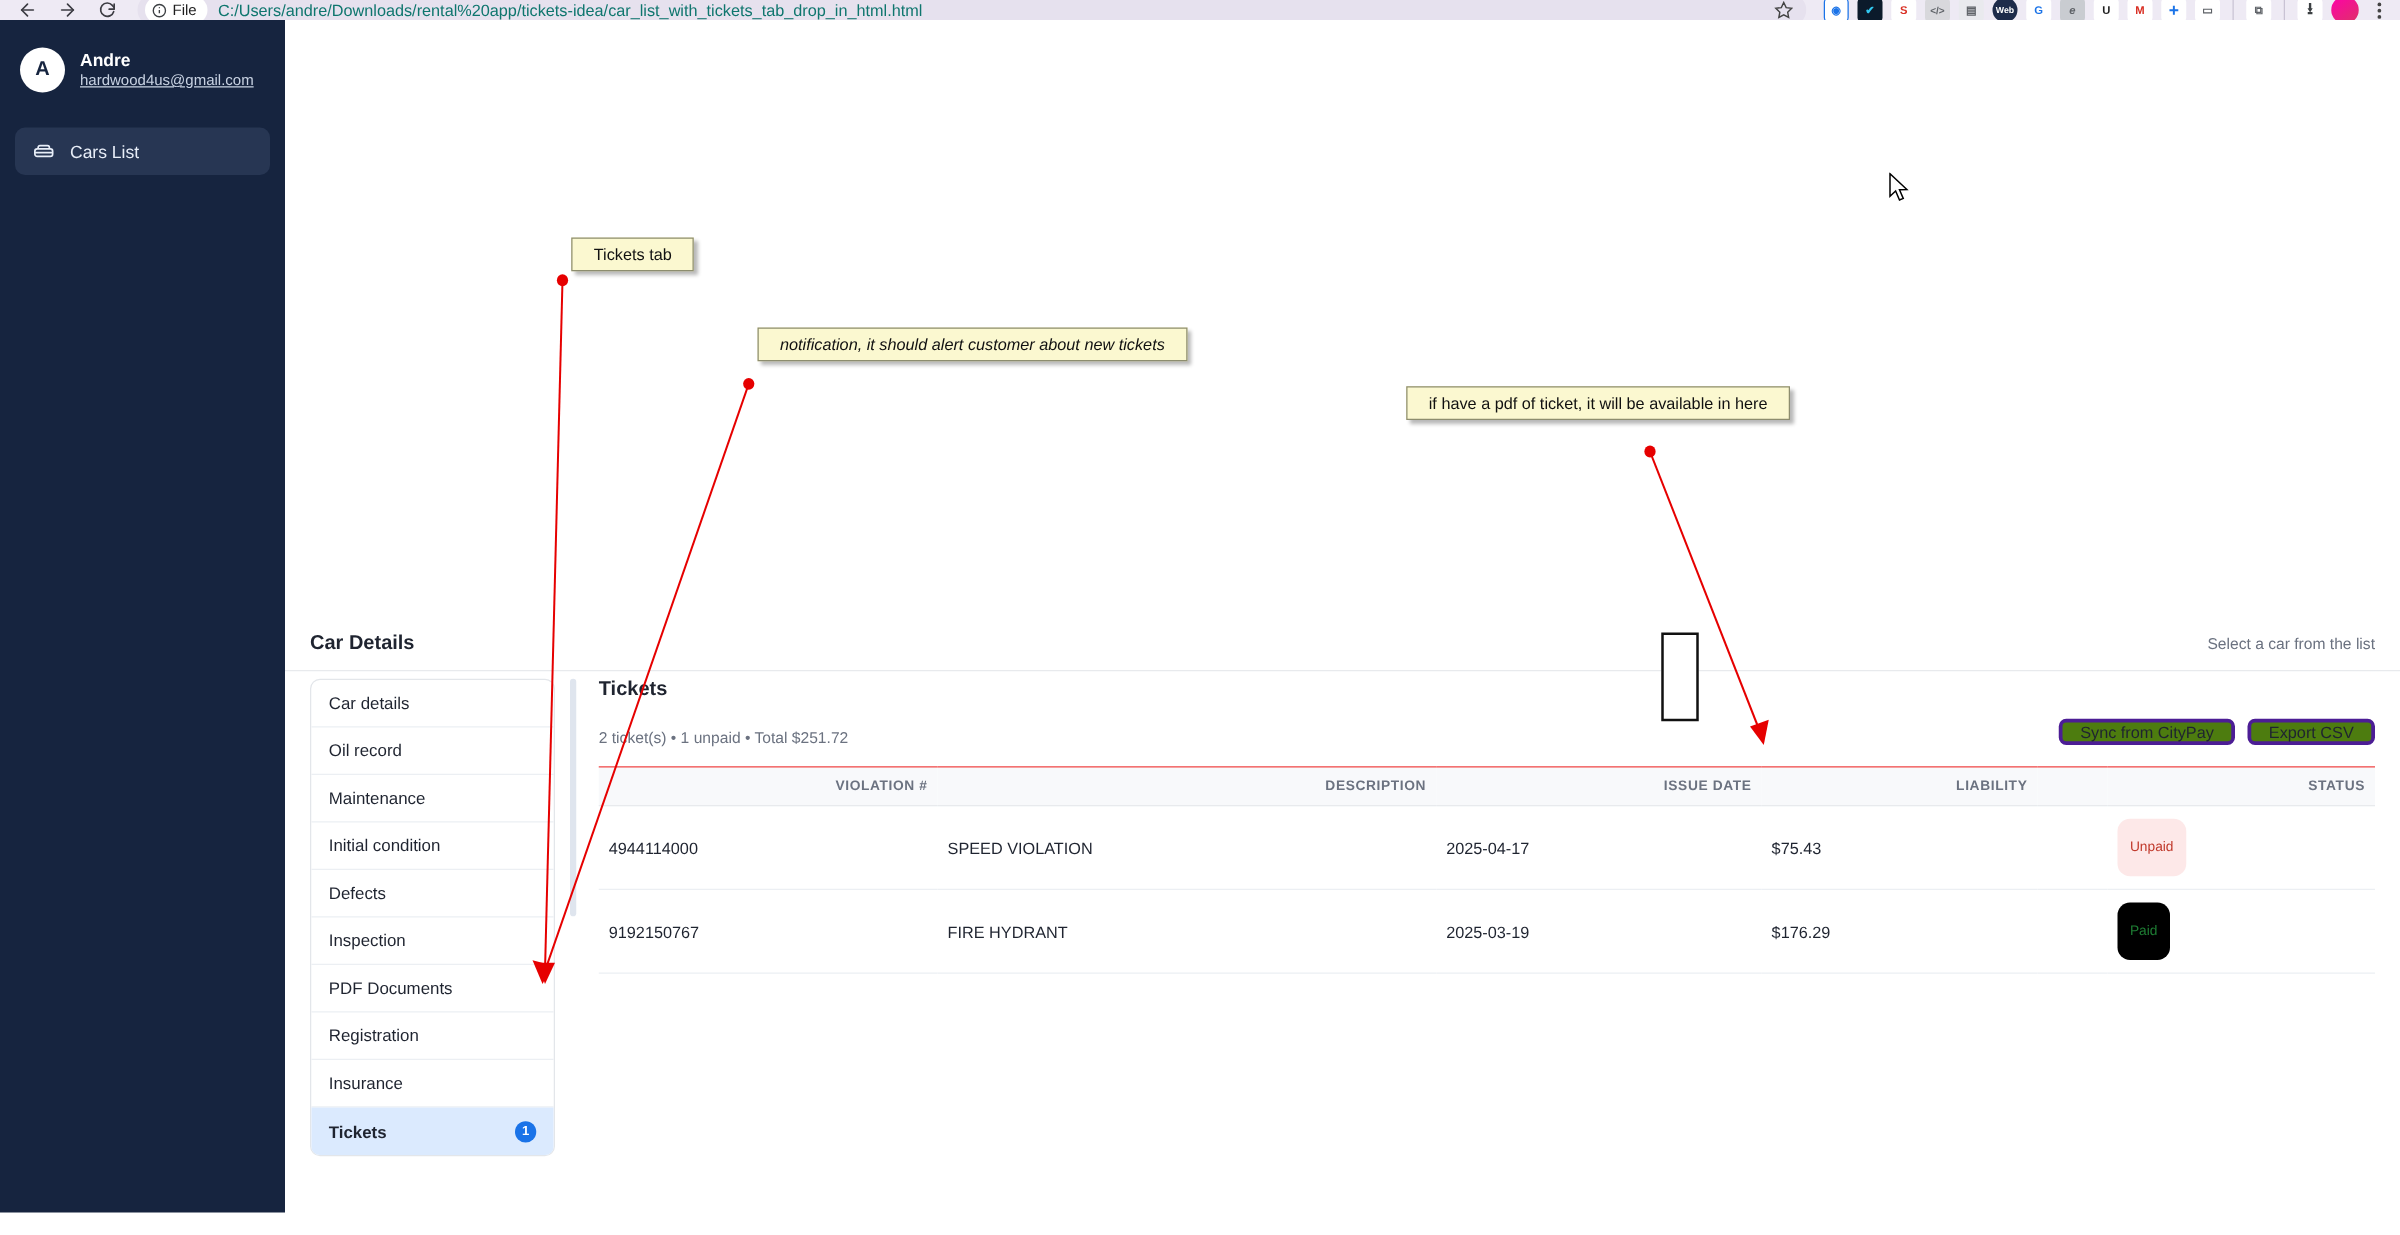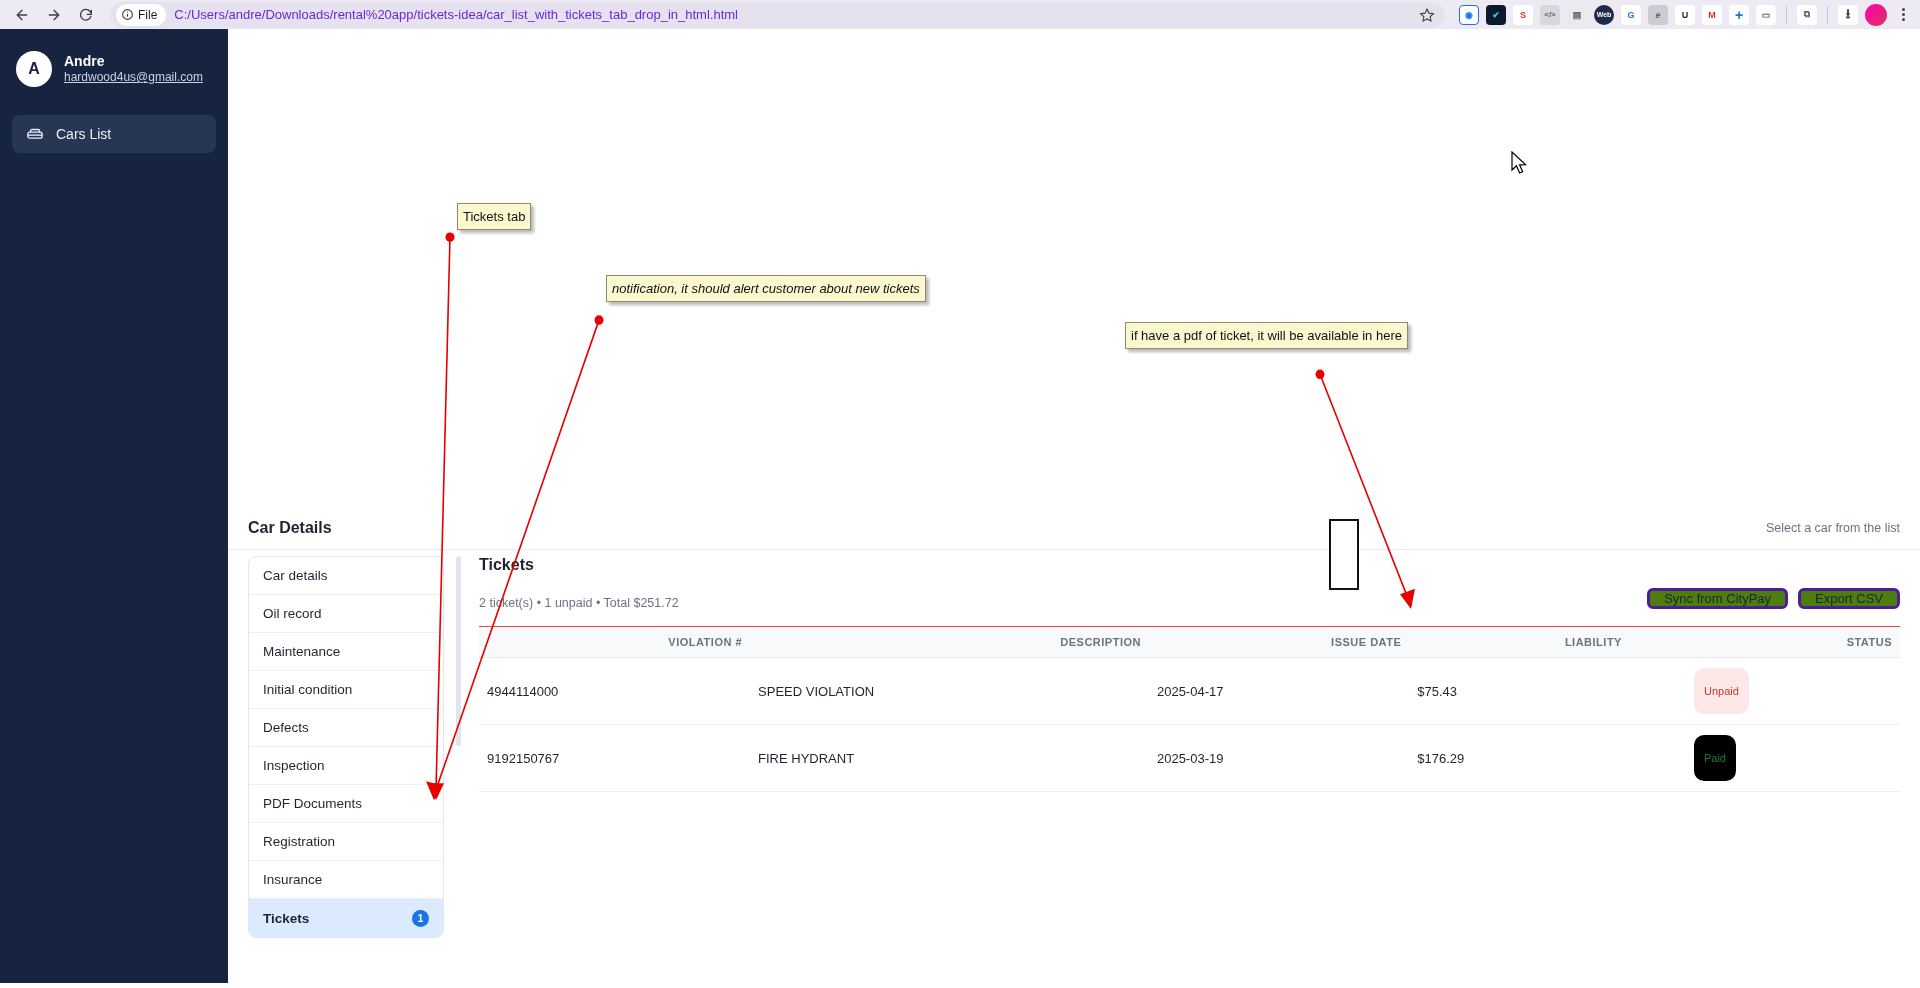--- a/index.html
+++ b/index.html
@@ -3,41 +3,41 @@
 <meta charset="utf-8">
 <style>
   * { box-sizing: border-box; margin: 0; padding: 0; }
   html, body {
     width: 1920px; height: 988px;
     font-family: "Liberation Sans", sans-serif;
     background: #ffffff; overflow: hidden;
   }
   
   .browser-bar {
-    height: 29px; background: #eeeaf4; display: flex; align-items: center;
+    height: 16px; background: #eeeaf4; display: flex; align-items: center;
     padding: 0 8px; gap: 4px; position: relative;
   }
   .nav-btn {
     width: 28px; height: 28px; border-radius: 50%; display: flex;
     align-items: center; justify-content: center; color: #3c3c43; flex: none;
   }
   .nav-btn svg { width: 16px; height: 16px; }
   .omnibox {
     flex: 1; height: 26px; background: #e6e1ee; border-radius: 13px;
     display: flex; align-items: center; padding: 0 10px 0 6px;
     margin-left: 6px; margin-right: 6px; gap: 6px; min-width: 0;
   }
   .file-chip {
     display: flex; align-items: center; gap: 4px; background: #ffffff;
     border-radius: 12px; padding: 2px 9px 2px 5px; height: 22px; flex: none;
   }
   .file-chip .info-ico { width: 13px; height: 13px; flex: none; }
   .file-chip span { font-size: 12px; color: #1f1f1f; }
   .url-text {
-    font-size: 13px; color: #6d28d9; white-space: nowrap; overflow: hidden;
+    font-size: 13px; color: #0f766e; white-space: nowrap; overflow: hidden;
     text-overflow: ellipsis; flex: 1; padding-left: 2px;
   }
   .star-ico { width: 16px; height: 16px; flex: none; color: #444; }
   .ext-row { display: flex; align-items: center; gap: 7px; flex: none; padding-left: 4px; }
   .ext {
     width: 20px; height: 20px; border-radius: 4px; flex: none;
     display: flex; align-items: center; justify-content: center;
     font-size: 9px; font-weight: bold; color: #fff; overflow: hidden;
   }
   .ext-sep { width: 1px; height: 18px; background: #c9c3d4; margin: 0 3px; }
@@ -130,21 +130,21 @@
   .pill.unpaid { background: #fde8e8; color: #c0392b; }
   .pill.paid { background: #000000; color: #1e7e34; }
   .col-pdf { width: 56px; }
 
   
   .anno-layer { position: absolute; inset: 0; pointer-events: none; }
   .anno-layer svg { position: absolute; inset: 0; width: 100%; height: 100%; }
   .callout {
     position: absolute; background: #fbf8d0; border: 1px solid #8d8d6e;
     box-shadow: 3px 3px 3px rgba(0,0,0,.28);
-    font-size: 13px; color: #111; padding: 5px 5px; white-space: nowrap;
+    font-size: 13px; color: #111; padding: 5px 17px; white-space: nowrap;
   }
   .hl-box {
     position: absolute; border: 2px solid #111; background: #fff;
   }
 </style>
 </head>
 <body>
 
 <div class="browser-bar">
   <div class="nav-btn">

